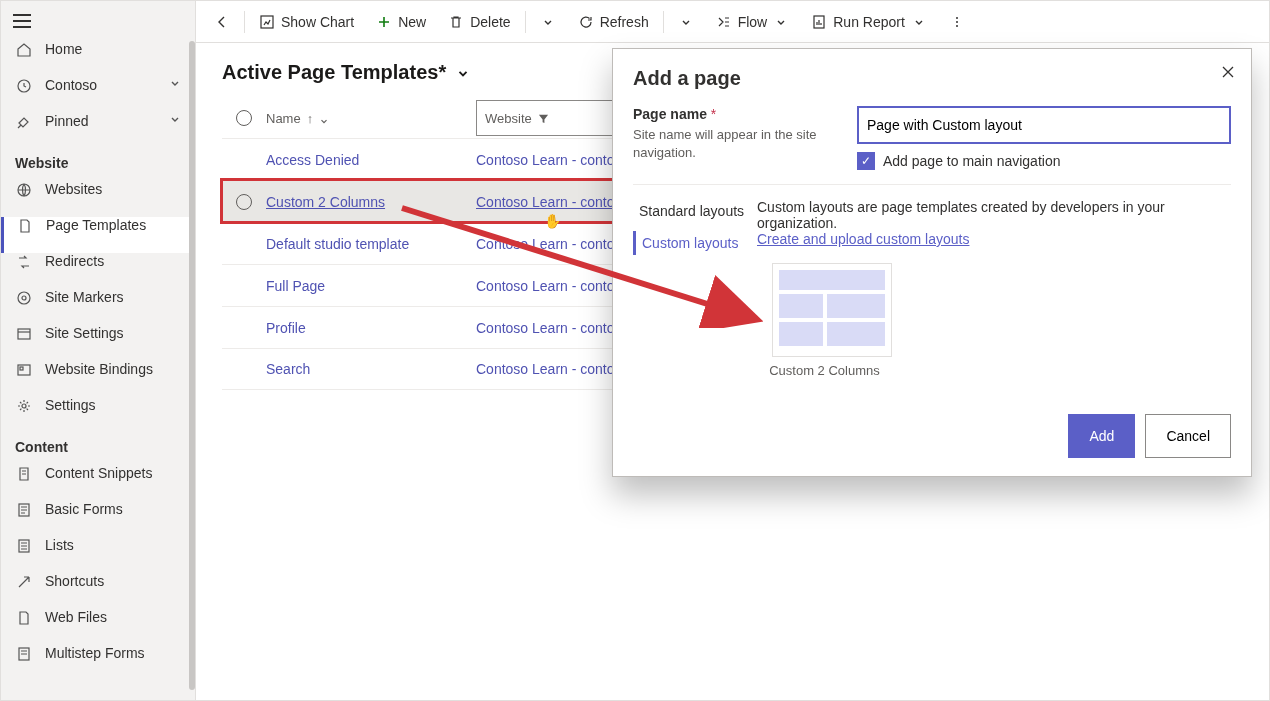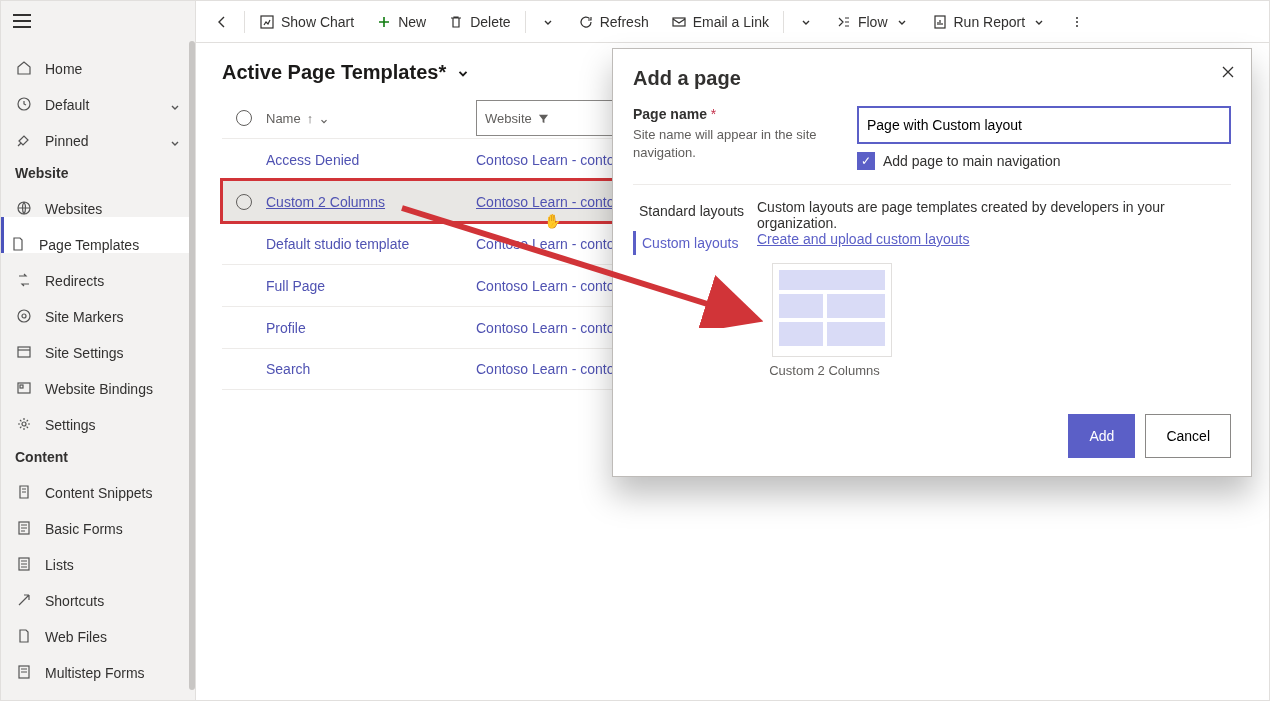--- a/index.html
+++ b/index.html
@@ -4,23 +4,23 @@
 <style>
 html,body{margin:0;padding:0;font-family:"Segoe UI",Arial,sans-serif;font-size:14px;color:#323130;background:#fff;height:701px;width:1270px;overflow:hidden;box-sizing:border-box}
 *{box-sizing:border-box}
 .app{display:flex;height:100%;border:1px solid #e1dfdd}
 .sidebar{width:195px;background:#f3f2f1;border-right:1px solid #e1dfdd;overflow:hidden;position:relative}
 .sidebar-inner{position:absolute;inset:0;overflow-y:auto;padding-bottom:10px}
 .sb-scroll{position:absolute;top:40px;bottom:10px;right:0;width:6px;background:#c8c6c4;border-radius:3px}
 .hamburger{height:40px;display:flex;align-items:center;padding:0 12px}
 .hb-lines{width:18px;height:14px;display:flex;flex-direction:column;justify-content:space-between}
 .hb-lines span{height:2px;background:#323130}
-.nav-item{height:36px;display:flex;align-items:flex-end;padding:0 14px;gap:12px;cursor:pointer}
+.nav-item{height:36px;display:flex;align-items:flex-start;padding:0 14px;gap:12px;cursor:pointer}
 .nav-item.section{height:32px;font-weight:600;color:#323130;padding-top:6px}
-.nav-item.active{background:#fff;border-left:3px solid #4b53bc;padding-left:5px}
+.nav-item.active{background:#fff;border-left:3px solid #4b53bc;padding-left:12px}
 .nav-item .ico{width:18px;height:18px;display:flex;align-items:center;justify-content:center;color:#555}
 .nav-item .chev{margin-left:auto;color:#555}
 .main{flex:1;display:flex;flex-direction:column;overflow:hidden;position:relative}
 .toolbar{height:42px;border-bottom:1px solid #e1dfdd;display:flex;align-items:center;padding:0 8px;gap:2px}
 .tbtn{height:32px;display:flex;align-items:center;gap:6px;padding:0 10px;cursor:pointer;color:#323130}
 .tbtn .ico{width:16px;height:16px;display:flex;align-items:center;justify-content:center}
 .green{color:#107c10}
 .vsep{width:1px;height:22px;background:#e1dfdd;margin:0 2px}
 .grid-head{padding:18px 26px 0}
 .view-title{font-size:20px;font-weight:600;display:flex;align-items:center;gap:10px;color:#1b1a19}
@@ -89,21 +89,21 @@
           </span>
         <span>Home</span>
       </div>
       <div class="nav-item">
         <span class="ico">
             <svg width="16" height="16" viewBox="0 0 16 16" fill="none" stroke="currentColor" stroke-width="1.2">
               <circle cx="8" cy="8" r="6"></circle>
               <path d="M8 5v3l2 1"></path>
             </svg>
           </span>
-        <span>Default</span>
+        <span>Contoso</span>
         <span class="chev">
             <svg width="12" height="12" viewBox="0 0 12 12" fill="none" stroke="currentColor" stroke-width="1.4">
               <path d="M3 5l3 3 3-3"></path>
             </svg>
           </span>
       </div>
       <div class="nav-item">
         <span class="ico">
             <svg width="16" height="16" viewBox="0 0 16 16" fill="none" stroke="currentColor" stroke-width="1.2">
               <path d="M3 9l5-5 4 4-5 5-4-4zM5 11l-3 3"></path>
@@ -277,29 +277,20 @@
             </svg>
           </span>
         </div>
       <div class="tbtn">
           <span class="ico">
             <svg width="16" height="16" viewBox="0 0 16 16" fill="none" stroke="currentColor" stroke-width="1.2">
               <path d="M13 8a5 5 0 11-1.5-3.5M13 3v3h-3"></path>
             </svg>
           </span>
           <span>Refresh</span>
-        </div>
-      <div class="tbtn">
-          <span class="ico">
-            <svg width="16" height="16" viewBox="0 0 16 16" fill="none" stroke="currentColor" stroke-width="1.2">
-              <rect x="2" y="4" width="12" height="8"></rect>
-              <path d="M2 5l6 4 6-4"></path>
-            </svg>
-          </span>
-          <span>Email a Link</span>
         </div>
       <div class="vsep"></div>
       <div class="tbtn">
           <span class="ico">
             <svg width="12" height="12" viewBox="0 0 12 12" fill="none" stroke="currentColor" stroke-width="1.4">
               <path d="M3 5l3 3 3-3"></path>
             </svg>
           </span>
         </div>
       <div class="tbtn">

